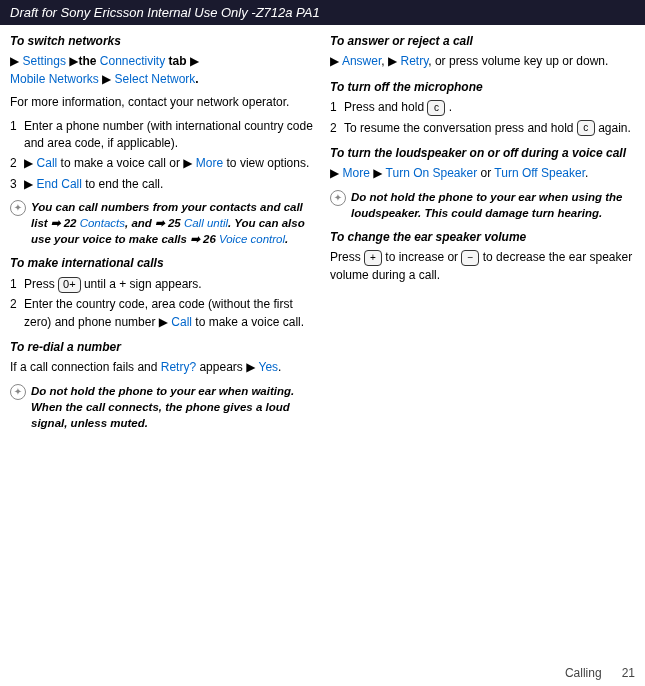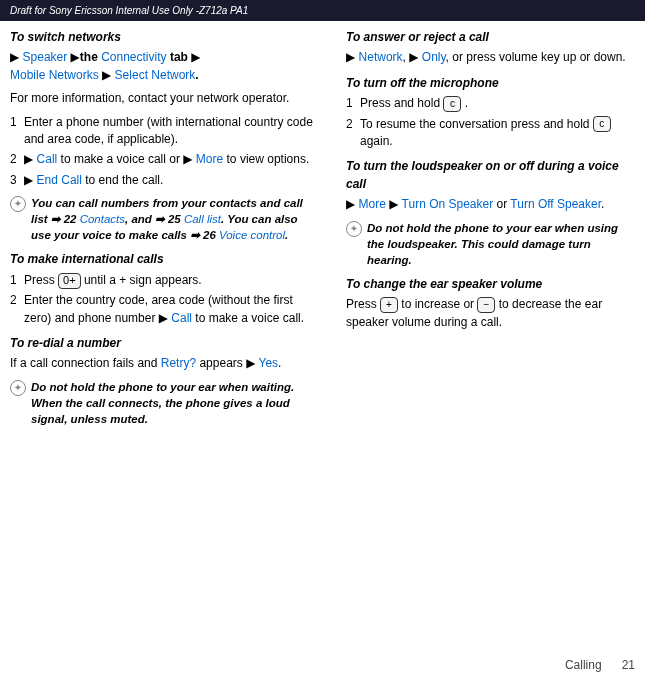--- a/index.html
+++ b/index.html
@@ -8,36 +8,35 @@
       height: 686px;
       font-family: Arial, Helvetica, sans-serif;
       font-size: 12px;
       background: #fff;
       color: #000;
       overflow: hidden;
     }
     .header {
       background: #1a1a2e;
       color: #fff;
-      font-size: 10px;
+      font-size: 13px;
       padding: 5px 10px;
       font-style: italic;
     }
     .content {
       display: flex;
       padding: 8px 10px;
       gap: 10px;
     }
     .left-col {
       width: 310px;
       flex-shrink: 0;
     }
     .right-col {
       flex: 1;
-      margin-left: 16px;
     }
     .section-title {
       font-weight: bold;
       font-style: italic;
       margin-bottom: 3px;
       font-size: 12px;
     }
     p {
       font-size: 12px;
       line-height: 1.45;
@@ -96,62 +95,62 @@
       height: 16px;
       background: #f5f5f5;
       font-style: normal;
       vertical-align: middle;
     }
     .plus-key {
       font-size: 11px;
     }
     .footer {
       position: absolute;
-      bottom: 14px;
+      bottom: 6px;
       right: 10px;
       font-size: 12px;
       color: #444;
     }
     .divider-space { margin-bottom: 8px; }
     .bold { font-weight: bold; }
   </style>
 </head>
 <body>
 
 <div class="header">
   <span>Draft for Sony Ericsson Internal Use Only -Z712a PA1</span>
 </div>
 
 <div class="content">
 
   <div class="left-col">
 
     <p class="section-title">To switch networks</p>
     <p>
-      ▶ <span class="link-blue">Speaker</span> ▶<span class="bold">the</span> <span class="link-blue">Connectivity</span> <span class="bold">tab</span> ▶<br>
+      ▶ <span class="link-blue">Settings</span> ▶<span class="bold">the</span> <span class="link-blue">Connectivity</span> <span class="bold">tab</span> ▶<br>
       <span class="link-blue">Mobile Networks</span> ▶ <span class="link-blue">Select Network</span><span class="bold">.</span>
     </p>
     <p>For more information, contact your network operator.</p>
 
     <div class="numbered-item">
       <span class="num">1</span>
       <span class="item-content">Enter a phone number (with international country code and area code, if applicable).</span>
     </div>
     <div class="numbered-item">
       <span class="num">2</span>
       <span class="item-content">▶ <span class="link-blue">Call</span> to make a voice call or ▶ <span class="link-blue">More</span> to view options.</span>
     </div>
     <div class="numbered-item">
       <span class="num">3</span>
       <span class="item-content">▶ <span class="link-blue">End Call</span> to end the call.</span>
     </div>
 
     <div class="note-box">
       <div class="note-icon">✦</div>
-      <span><span class="bold">You can call numbers from your contacts and call list ➡ 22 </span><span class="link-blue">Contacts</span><span class="bold">, and ➡ 25 </span><span class="link-blue">Call list</span><span class="bold">. You can also use your voice to make calls ➡ 26 </span><span class="link-blue">Voice control</span><span class="bold">.</span></span>
+      <span><span class="bold">You can call numbers from your contacts and call list ➡ 22 </span><span class="link-blue">Contacts</span><span class="bold">, and ➡ 25 </span><span class="link-blue">Call until</span><span class="bold">. You can also use your voice to make calls ➡ 26 </span><span class="link-blue">Voice control</span><span class="bold">.</span></span>
     </div>
 
     <div class="divider-space"></div>
 
     <p class="section-title">To make international calls</p>
     <div class="numbered-item">
       <span class="num">1</span>
       <span class="item-content">Press <span class="key-icon">
             <span class="plus-key">0+</span>
           </span> until a + sign appears.</span>
@@ -169,21 +168,21 @@
     <div class="note-box">
       <div class="note-icon">✦</div>
       <span><span class="bold">Do not hold the phone to your ear when waiting. When the call connects, the phone gives a loud signal, unless muted.</span></span>
     </div>
 
   </div>
 
   <div class="right-col">
 
     <p class="section-title">To answer or reject a call</p>
-    <p>▶ <span class="link-blue">Network</span>, ▶ <span class="link-blue">Only</span>, or press volume key up or down.</p>
+    <p>▶ <span class="link-blue">Answer</span>, ▶ <span class="link-blue">Retry</span>, or press volume key up or down.</p>
 
     <div class="divider-space"></div>
 
     <p class="section-title">To turn off the microphone</p>
     <div class="numbered-item">
       <span class="num">1</span>
       <span class="item-content">Press and hold <span class="key-icon">c</span> .</span>
     </div>
     <div class="numbered-item">
       <span class="num">2</span>

